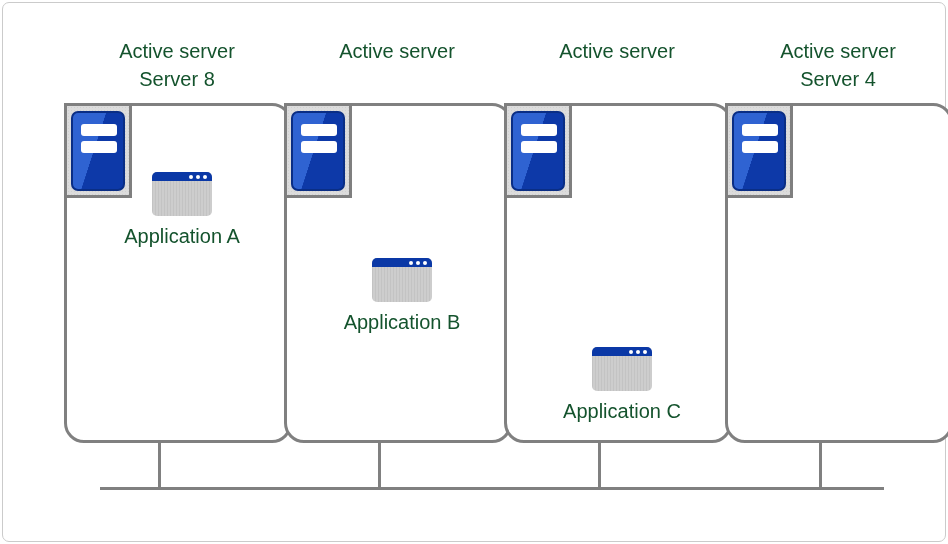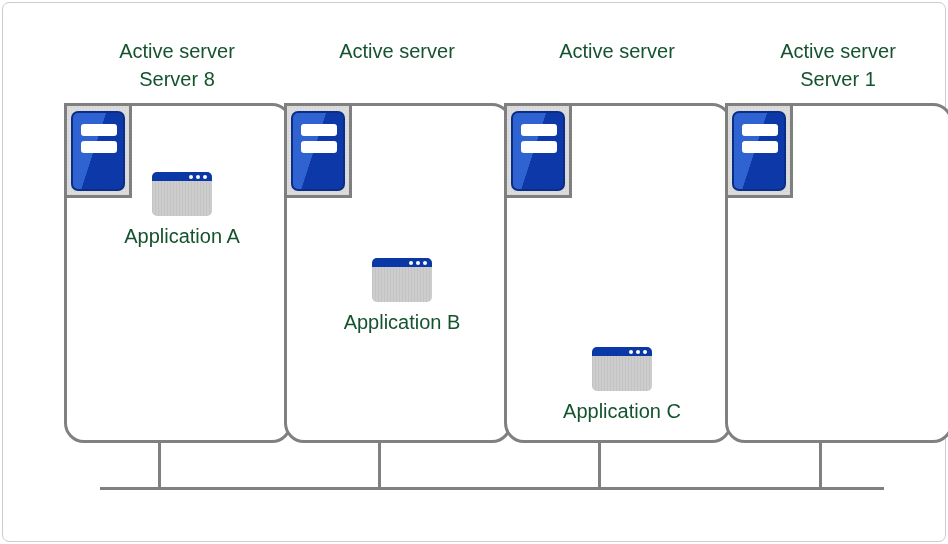--- a/index.html
+++ b/index.html
@@ -181,21 +181,21 @@
         </div>
         <div class="applabel">Application C</div>
       </div>
     </div>
     <div class="connector"></div>
   </div>
 
   <div class="group g4">
     <div class="labels">
       <div>Active server</div>
-      <div>Server 1</div>
+      <div>Server 4</div>
     </div>
     <div class="box">
       <div class="plate">
         <div class="tower">
           <div class="tbar tbar1"></div>
           <div class="tbar tbar2"></div>
         </div>
       </div>
     </div>
     <div class="connector"></div>

